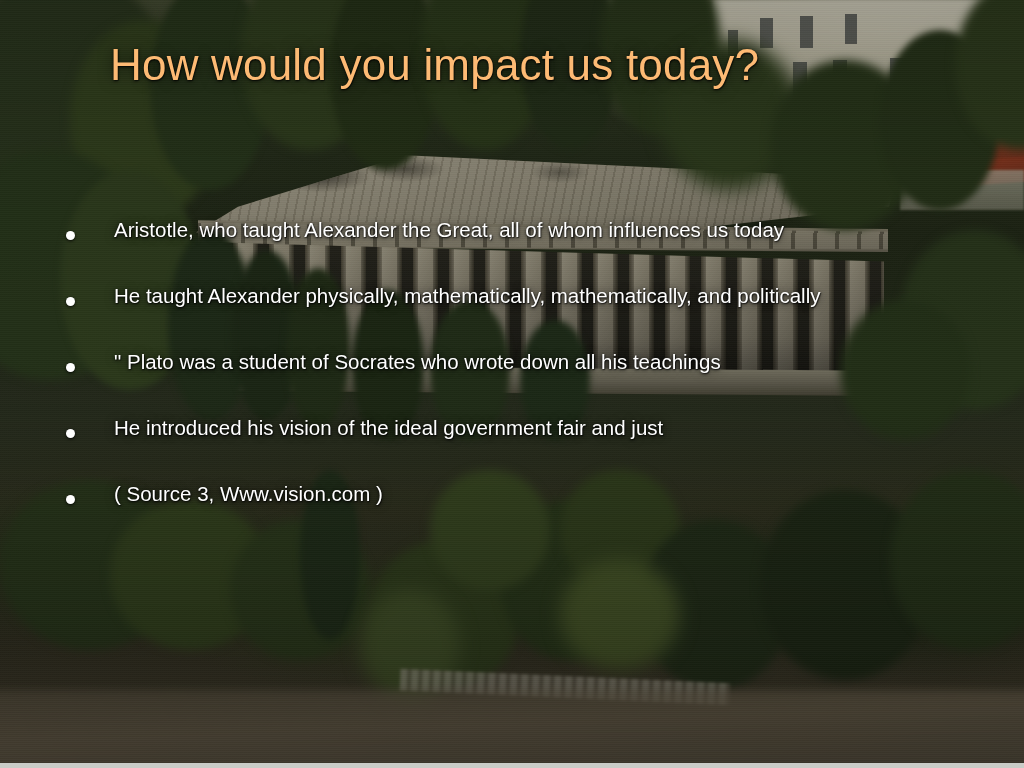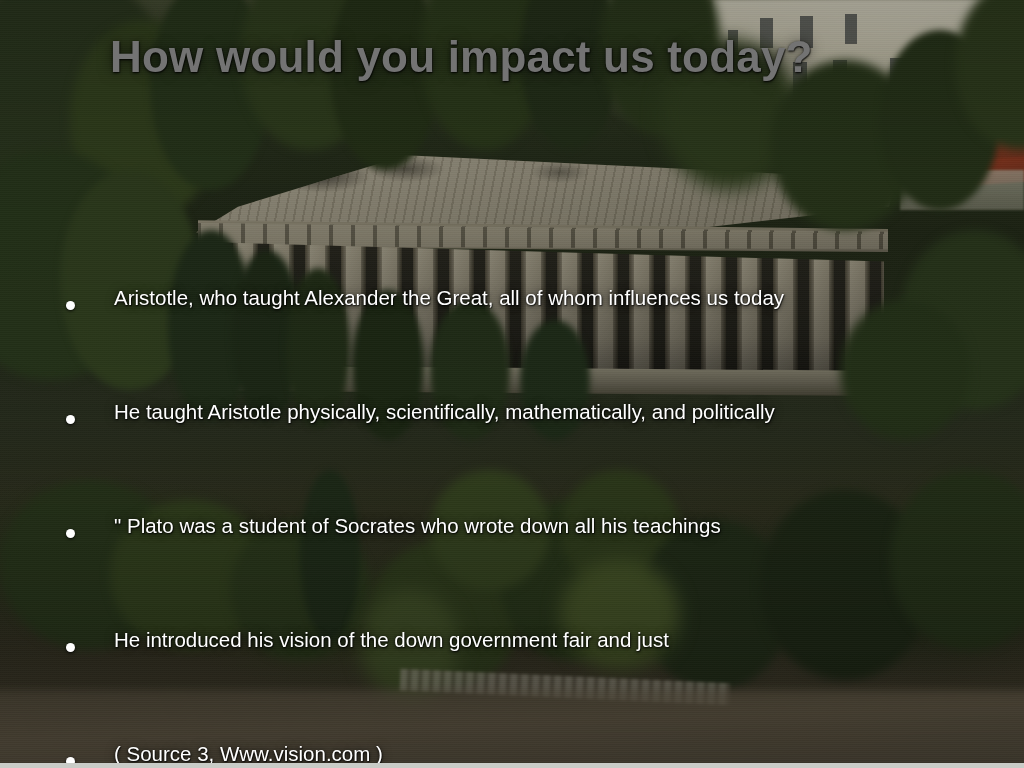--- a/index.html
+++ b/index.html
@@ -236,45 +236,44 @@
 
   
   .content {
     position: absolute;
     inset: 0;
   }
 
   .slide-title {
     position: absolute;
     left: 110px;
-    top: 32px;
+    top: 40px;
     font-size: 44px;
-    font-weight: 700;
-    color: #737373;
+    font-weight: 400;
+    color: #fdba74;
     letter-spacing: 0.2px;
     white-space: nowrap;
     text-shadow:
       0 1px 3px rgba(0,0,0,0.85),
       0 0 14px rgba(0,0,0,0.55),
       1px 1px 0 rgba(0,0,0,0.35);
   }
 
   .bullets {
     position: absolute;
     left: 66px;
     top: 196px;
     width: 940px;
   }
 
   .bullet-row {
     position: relative;
     height: 66px;
     display: flex;
-    align-items: flex-end;
-    margin-top: 48px;
+    align-items: center;
   }
 
   .bullet-dot {
     flex: 0 0 auto;
     width: 9px;
     height: 9px;
     border-radius: 50%;
     background: #ffffff;
     margin-top: 13px;
     box-shadow: 0 1px 3px rgba(0,0,0,0.8);
@@ -377,31 +376,31 @@
 
     <div class="bullets">
 
       <div class="bullet-row">
         <span class="bullet-dot"></span>
         <span class="bullet-text">Aristotle, who taught Alexander the Great, all of whom influences us today</span>
       </div>
 
       <div class="bullet-row">
         <span class="bullet-dot"></span>
-        <span class="bullet-text">He taught Aristotle physically, scientifically, mathematically, and politically</span>
+        <span class="bullet-text">He taught Alexander physically, mathematically, mathematically, and politically</span>
       </div>
 
       <div class="bullet-row">
         <span class="bullet-dot"></span>
         <span class="bullet-text">" Plato was a student of Socrates who wrote down all his teachings</span>
       </div>
 
       <div class="bullet-row">
         <span class="bullet-dot"></span>
-        <span class="bullet-text">He introduced his vision of the down government fair and just</span>
+        <span class="bullet-text">He introduced his vision of the ideal government fair and just</span>
       </div>
 
       <div class="bullet-row">
         <span class="bullet-dot"></span>
         <span class="bullet-text">( Source 3, Www.vision.com )</span>
       </div>
 
     </div>
   </div>
 

